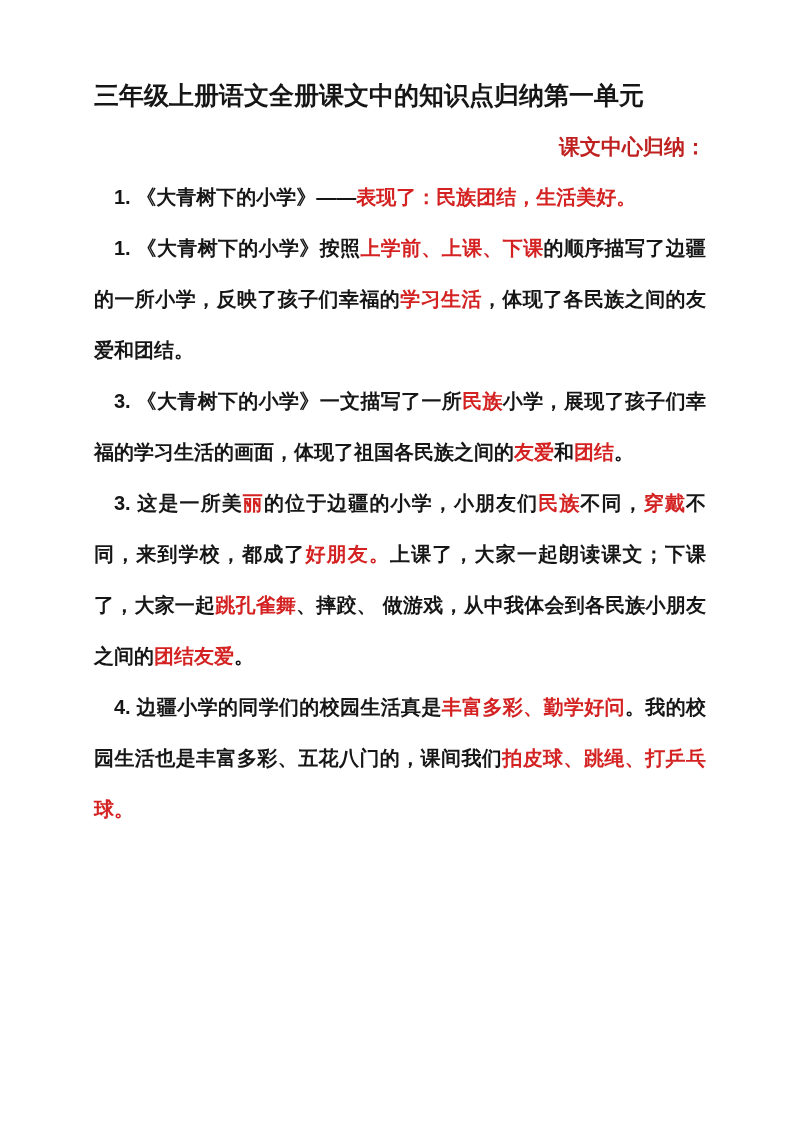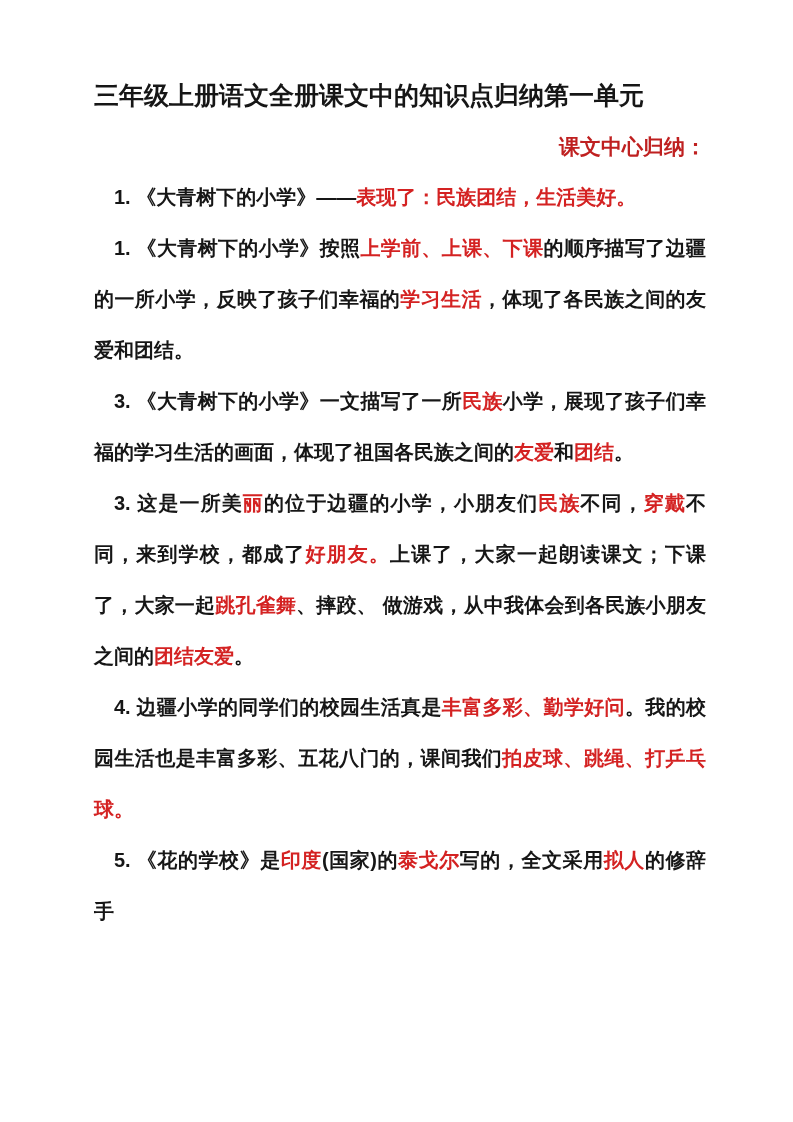--- a/index.html
+++ b/index.html
@@ -64,15 +64,14 @@
 
 <div class="doc">
   <h1 class="title">三年级上册语文全册课文中的知识点归纳第一单元</h1>
   <div id="doc-body">
       <div class="sec-heading">课文中心归纳：</div>
       <p class="para"><span>1. 《大青树下的小学》——</span><span class="red">表现了：民族团结，生活美好。</span></p>
       <p class="para"><span>1. 《大青树下的小学》按照</span><span class="red u">上学前、上课、下课</span><span>的顺序描写了边疆的一所小学，反映了孩子们幸福的</span><span class="red u">学习生活</span><span>，体现了各民族之间的</span><span class="u">友爱和团结</span><span>。</span></p>
       <p class="para"><span>3. 《大青树下的小学》一文描写了一所</span><span class="red u">民族</span><span>小学，展现了孩子们幸福的学习生活的画面，体现了祖国各民族之间的</span><span class="red u">友爱</span><span class="u">和</span><span class="red u">团结</span><span>。</span></p>
       <p class="para"><span>3. 这是一所美</span><span class="red">丽</span><span>的位于边疆的小学，小朋友们</span><span class="red u">民族</span><span>不同，</span><span class="red u">穿戴</span><span>不同，来到学校，都成了</span><span class="red u">好朋友</span><span class="red">。</span><span>上课了，大家一起朗读课文；下课了，大家一起</span><span class="red u">跳孔雀舞</span><span>、摔跤、 做游戏，从中我体会到各民族小朋友之间的</span><span class="red u">团结友爱</span><span class="u">。&nbsp;</span></p>
       <p class="para"><span>4. 边疆小学的同学们的校园生活真是</span><span class="red u">丰富多彩、勤学好问</span><span>。我的校园生活也是丰富多彩、五花八门的，课间我们</span><span class="red u">拍皮球、跳绳、打乒乓球</span><span class="red">。</span></p>
-      <p class="para"><span>5. 《花的学校》是</span><span class="red u">印度</span><span>(国家)的</span><span class="red u">泰戈尔</span><span>写的，全文采用</span><span class="red u">拟人</span><span>的修辞手</span></p>
     </div>
 </div>
 
 </body></html>

